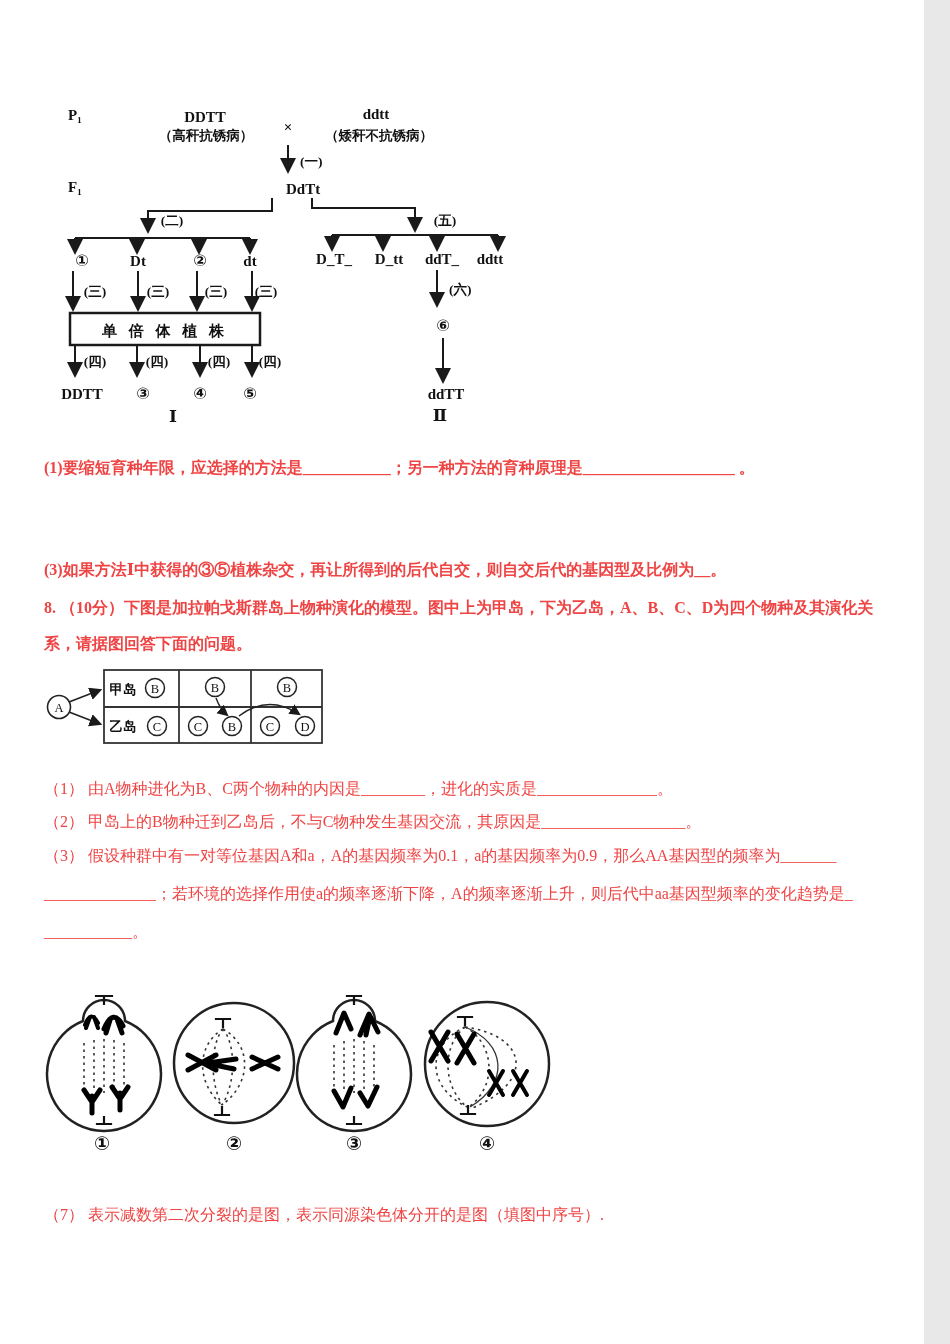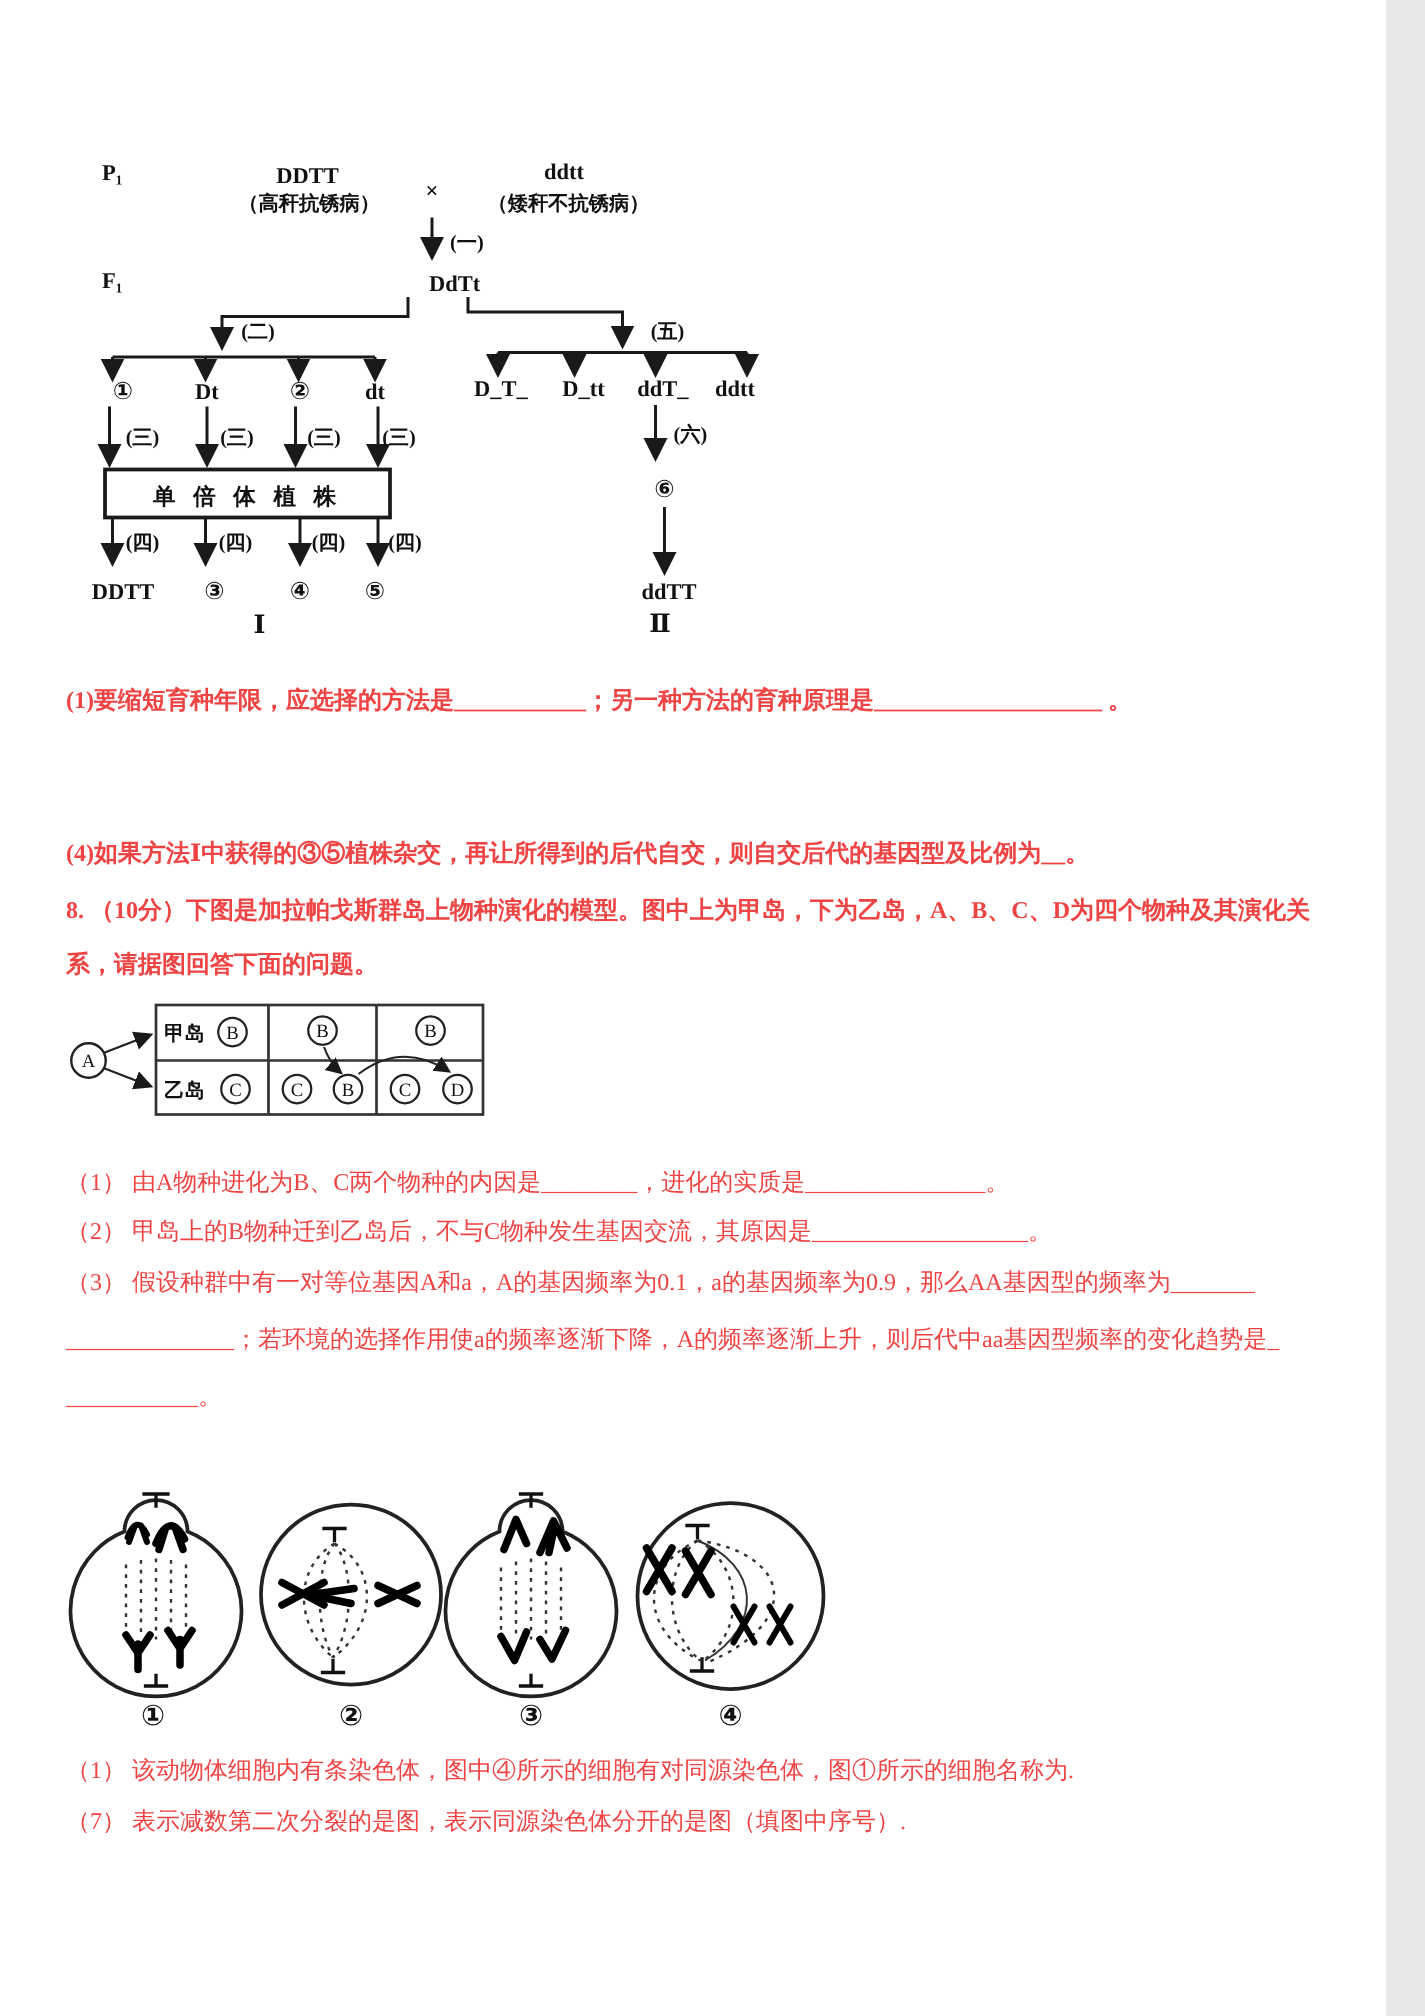--- a/index.html
+++ b/index.html
@@ -102,21 +102,21 @@
 
     <path class="dline" d="M392,172 V207" marker-end="url(#ah-b)"></path>
     <text class="st" x="404" y="196">(六)</text>
     <text class="circ" x="398" y="233" text-anchor="middle">⑥</text>
     <path class="dline" d="M398,240 V283" marker-end="url(#ah-b)"></path>
     <text class="gt" x="401" y="301" text-anchor="middle">ddTT</text>
     <text class="gt" x="395" y="323" text-anchor="middle" style="font-size:17px">Ⅱ</text>
   </svg>
 
   <div class="tl bold" style="top:458px">(1)要缩短育种年限，应选择的方法是___________；另一种方法的育种原理是___________________ 。</div>
-  <div class="tl bold" style="top:560px">(4)如果方法Ⅰ中获得的③⑤植株杂交，再让所得到的后代自交，则自交后代的基因型及比例为__。</div>
+  <div class="tl bold" style="top:560px">(3)如果方法Ⅰ中获得的③⑤植株杂交，再让所得到的后代自交，则自交后代的基因型及比例为__。</div>
 
   <div class="tl bold" style="top:598px">8. （10分）下图是加拉帕戈斯群岛上物种演化的模型。图中上为甲岛，下为乙岛，A、B、C、D为四个物种及其演化关</div>
   <div class="tl bold" style="top:634px">系，请据图回答下面的问题。</div>
 
   <svg style="left:40px;top:660px" width="300" height="95" viewBox="0 0 300 95">
     <defs>
       <marker id="ah-i" markerWidth="9" markerHeight="9" refX="6.5" refY="4" orient="auto">
         <path d="M0,0 L8,4 L0,8 Z" fill="#1a1a1a"></path>
       </marker>
     </defs>
@@ -221,16 +221,15 @@
       <path class="spin" d="M425,44 C486,52 498,98 430,126"></path>
       <path d="M425,44 C466,60 470,100 430,124" stroke="#333" stroke-width="1.3" fill="none"></path>
       <path class="chrom" d="M391,49 L408,78 M408,49 L391,78"></path>
       <path class="chrom" d="M417,51 L434,80 M434,51 L417,80"></path>
       <path class="chrom2" d="M449,88 L463,112 M463,88 L449,112"></path>
       <path class="chrom2" d="M473,88 L487,112 M487,88 L473,112"></path>
     </g>
     <text class="circ" x="447" y="167" text-anchor="middle" style="font-size:19px">④</text>
   </svg>
 
-  <div class="tl" style="top:1171px">（1） 该动物体细胞内有条染色体，图中④所示的细胞有对同源染色体，图①所示的细胞名称为.</div>
   <div class="tl" style="top:1205px">（7） 表示减数第二次分裂的是图，表示同源染色体分开的是图（填图中序号）.</div>
 
 </div>
 
 </body></html>

